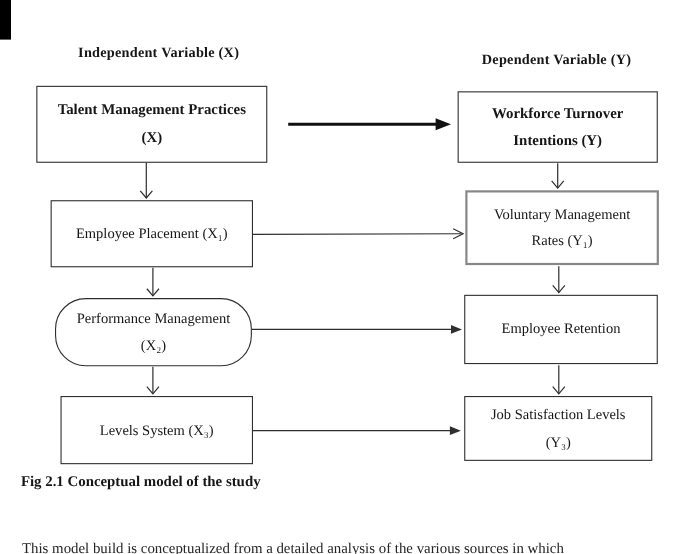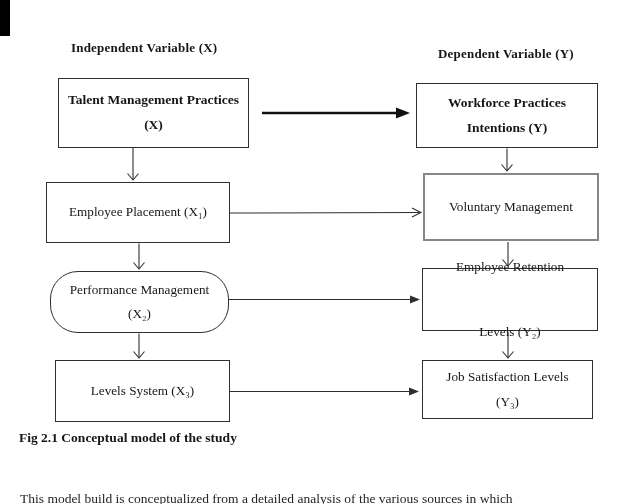--- a/index.html
+++ b/index.html
@@ -24,21 +24,21 @@
     position:absolute;
     border:1px solid #2f2f2f;
     background:#fff;
     display:flex;flex-direction:column;justify-content:center;align-items:center;
     text-align:center;
     font-size:13.2px;line-height:1.85;
     box-sizing:border-box;
     padding:2px 6px;
   }
   .box.bold{font-weight:bold;font-size:13.5px;}
-  .box-x {left:58px; top:78px; width:191px;height:70px;}
+  .box-x {left:33px; top:78px; width:210px;height:70px;}
   .box-x1{left:46px; top:182px;width:184px;height:61px;}
   .box-x2{left:50px; top:271px;width:179px;height:62px;border-radius:28px;}
   .box-x3{left:55px; top:360px;width:175px;height:62px;}
   .box-y {left:416px;top:83px; width:182px;height:65px;}
   .box-y1{left:423px;top:173px;width:176px;height:68px;border:2px solid #878787;}
   .box-y2{left:422px;top:268px;width:176px;height:63px;gap:40px;}
   .box-y3{left:422px;top:360px;width:171px;height:59px;}
   .connector-layer{position:absolute;left:0;top:0;width:622px;height:504px;pointer-events:none;}
   .caption{
     position:absolute;left:19px;top:430px;
@@ -68,29 +68,29 @@
   </div>
   <div class="box box-x2">
     <span>Performance Management</span>
     <span>(X₂)</span>
   </div>
   <div class="box box-x3">
     <span>Levels System (X₃)</span>
   </div>
 
   <div class="box bold box-y">
-    <span>Workforce Practices</span>
+    <span>Workforce Turnover</span>
     <span>Intentions (Y)</span>
   </div>
   <div class="box box-y1">
     <span>Voluntary Management</span>
+    <span>Rates (Y₁)</span>
   </div>
   <div class="box box-y2">
     <span>Employee Retention</span>
-    <span>Levels (Y₂)</span>
   </div>
   <div class="box box-y3">
     <span>Job Satisfaction Levels</span>
     <span>(Y₃)</span>
   </div>
 
   <svg class="connector-layer" viewBox="0 0 622 504" xmlns="http://www.w3.org/2000/svg">
 
     <g>
       <line x1="262" y1="113" x2="397" y2="113" stroke="#111111" stroke-width="2.6"></line>

